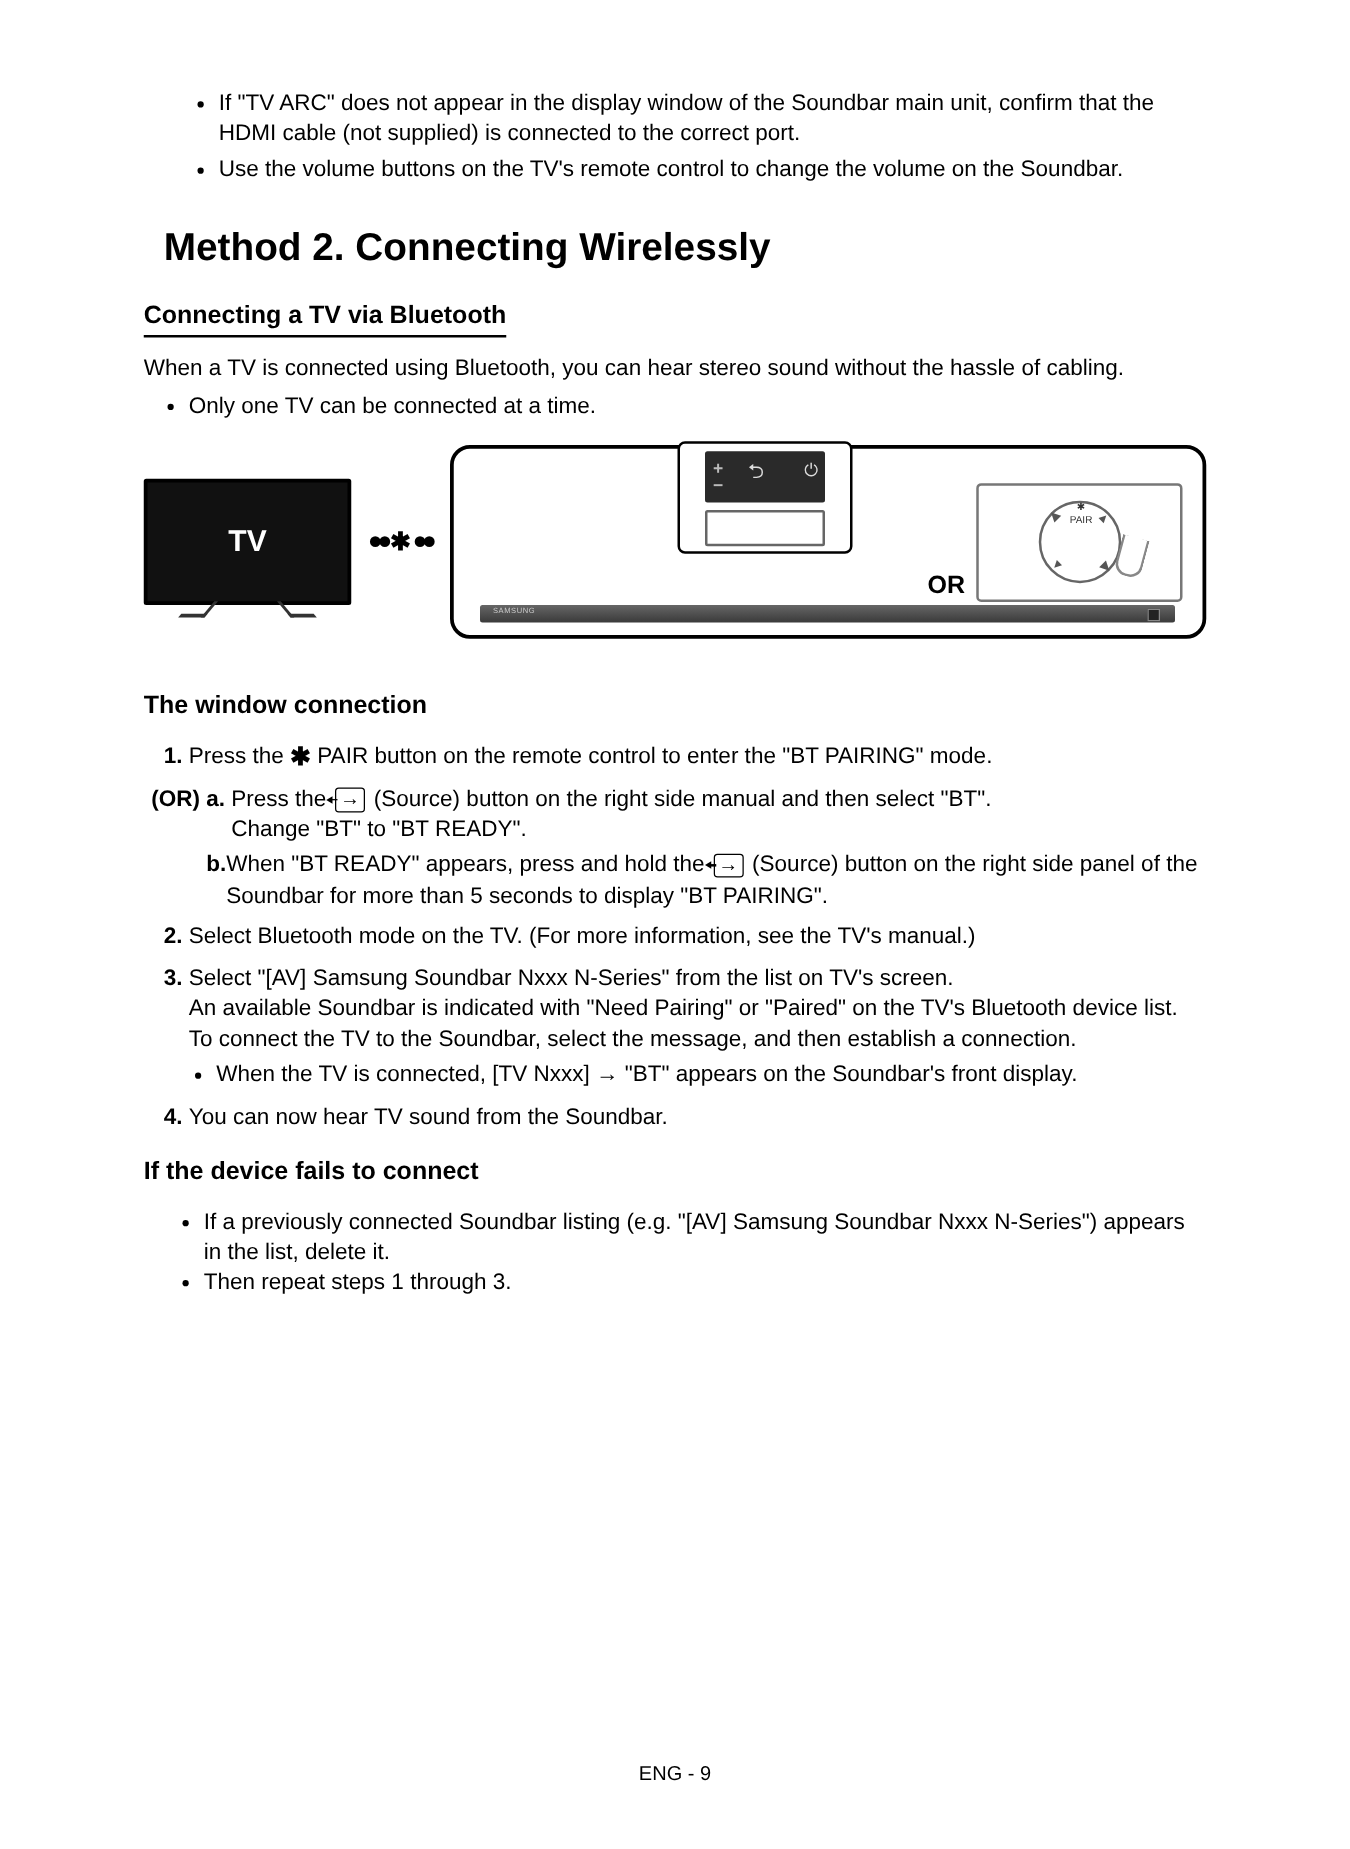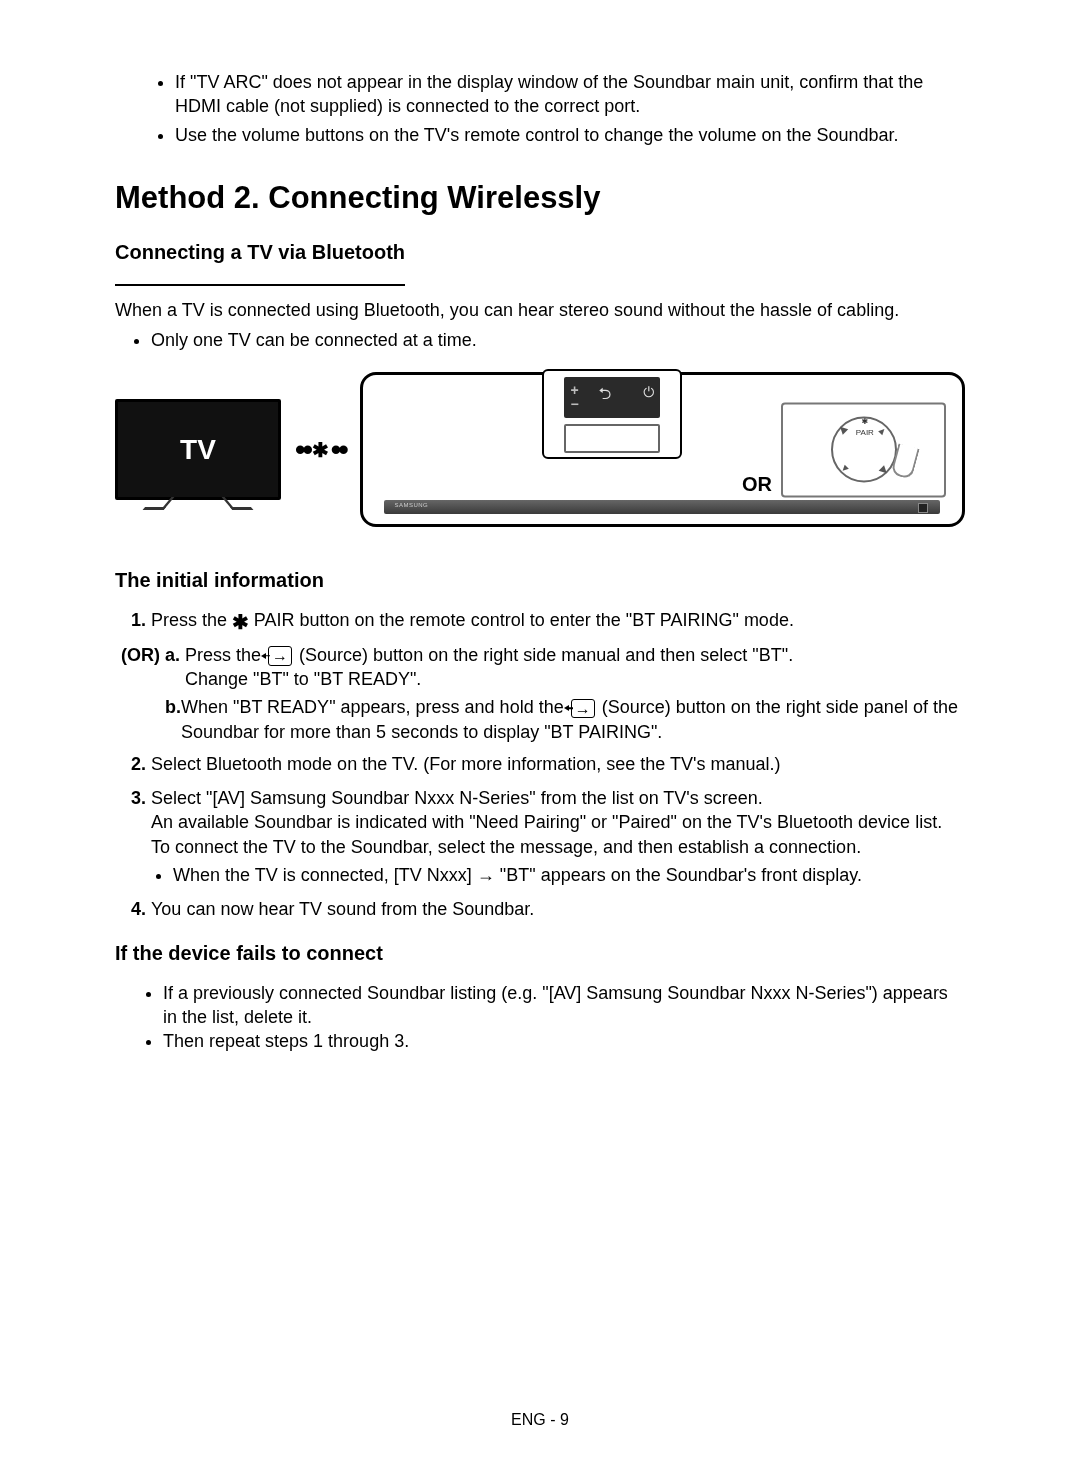--- a/index.html
+++ b/index.html
@@ -20,28 +20,28 @@
   }
   ul.bullets {
     list-style: disc;
     padding-left: 22px;
     margin: 0 0 24px 38px;
   }
   ul.bullets > li { margin-bottom: 4px; }
   h1.method {
     font-size: 31px;
     font-weight: bold;
-    margin: 30px 0 20px 0;
+    margin: 30px 0 20px 16px;
   }
   .subhead {
     font-size: 20px;
     font-weight: bold;
     display: inline-block;
     border-bottom: 2px solid #000;
-    padding-bottom: 18px;
+    padding-bottom: 2px;
     margin: 0 0 12px 0;
   }
   .para { margin: 0 0 6px 0; }
   ul.innerbullets {
     list-style: disc;
     padding-left: 30px;
     margin: 0 0 20px 6px;
   }
 
   
@@ -55,21 +55,21 @@
     width: 160px;
     height: 95px;
     border: 3px solid #000;
     border-radius: 2px;
     background: #111;
     color: #fff;
     display: flex;
     align-items: center;
     justify-content: center;
     font-weight: bold;
-    font-size: 28px;
+    font-size: 24px;
     position: relative;
   }
   .tv-stand:before, .tv-stand:after {
     content:"";
     position:absolute;
     bottom:-13px;
     width:18px; height:10px;
     border-bottom:3px solid #333;
     border-right:3px solid #333;
     transform:skewX(-40deg);
@@ -269,21 +269,21 @@
           <span class="arrow-glyph ag2">▼</span>
           <span class="arrow-glyph ag3">◀</span>
           <span class="arrow-glyph ag4">▶</span>
           <span class="pair-glyph">✱<br>PAIR</span>
         </div>
         <div class="finger"></div>
       </div>
     </div>
   </div>
 
-  <div class="section-title">The initial information</div>
+  <div class="section-title">The window connection</div>
 
   <ol class="steps">
     <li>
       <span>Press the </span><span class="pair-icon-inline">
           <span class="bt-glyph">✱</span>
         </span> <span class="bold">PAIR</span><span> button on the remote control to enter the "</span><span class="bold">BT PAIRING</span><span>" mode.</span>
     </li>
   </ol>
 
   <div style="display:flex;margin:-8px 0 8px 12px;">

